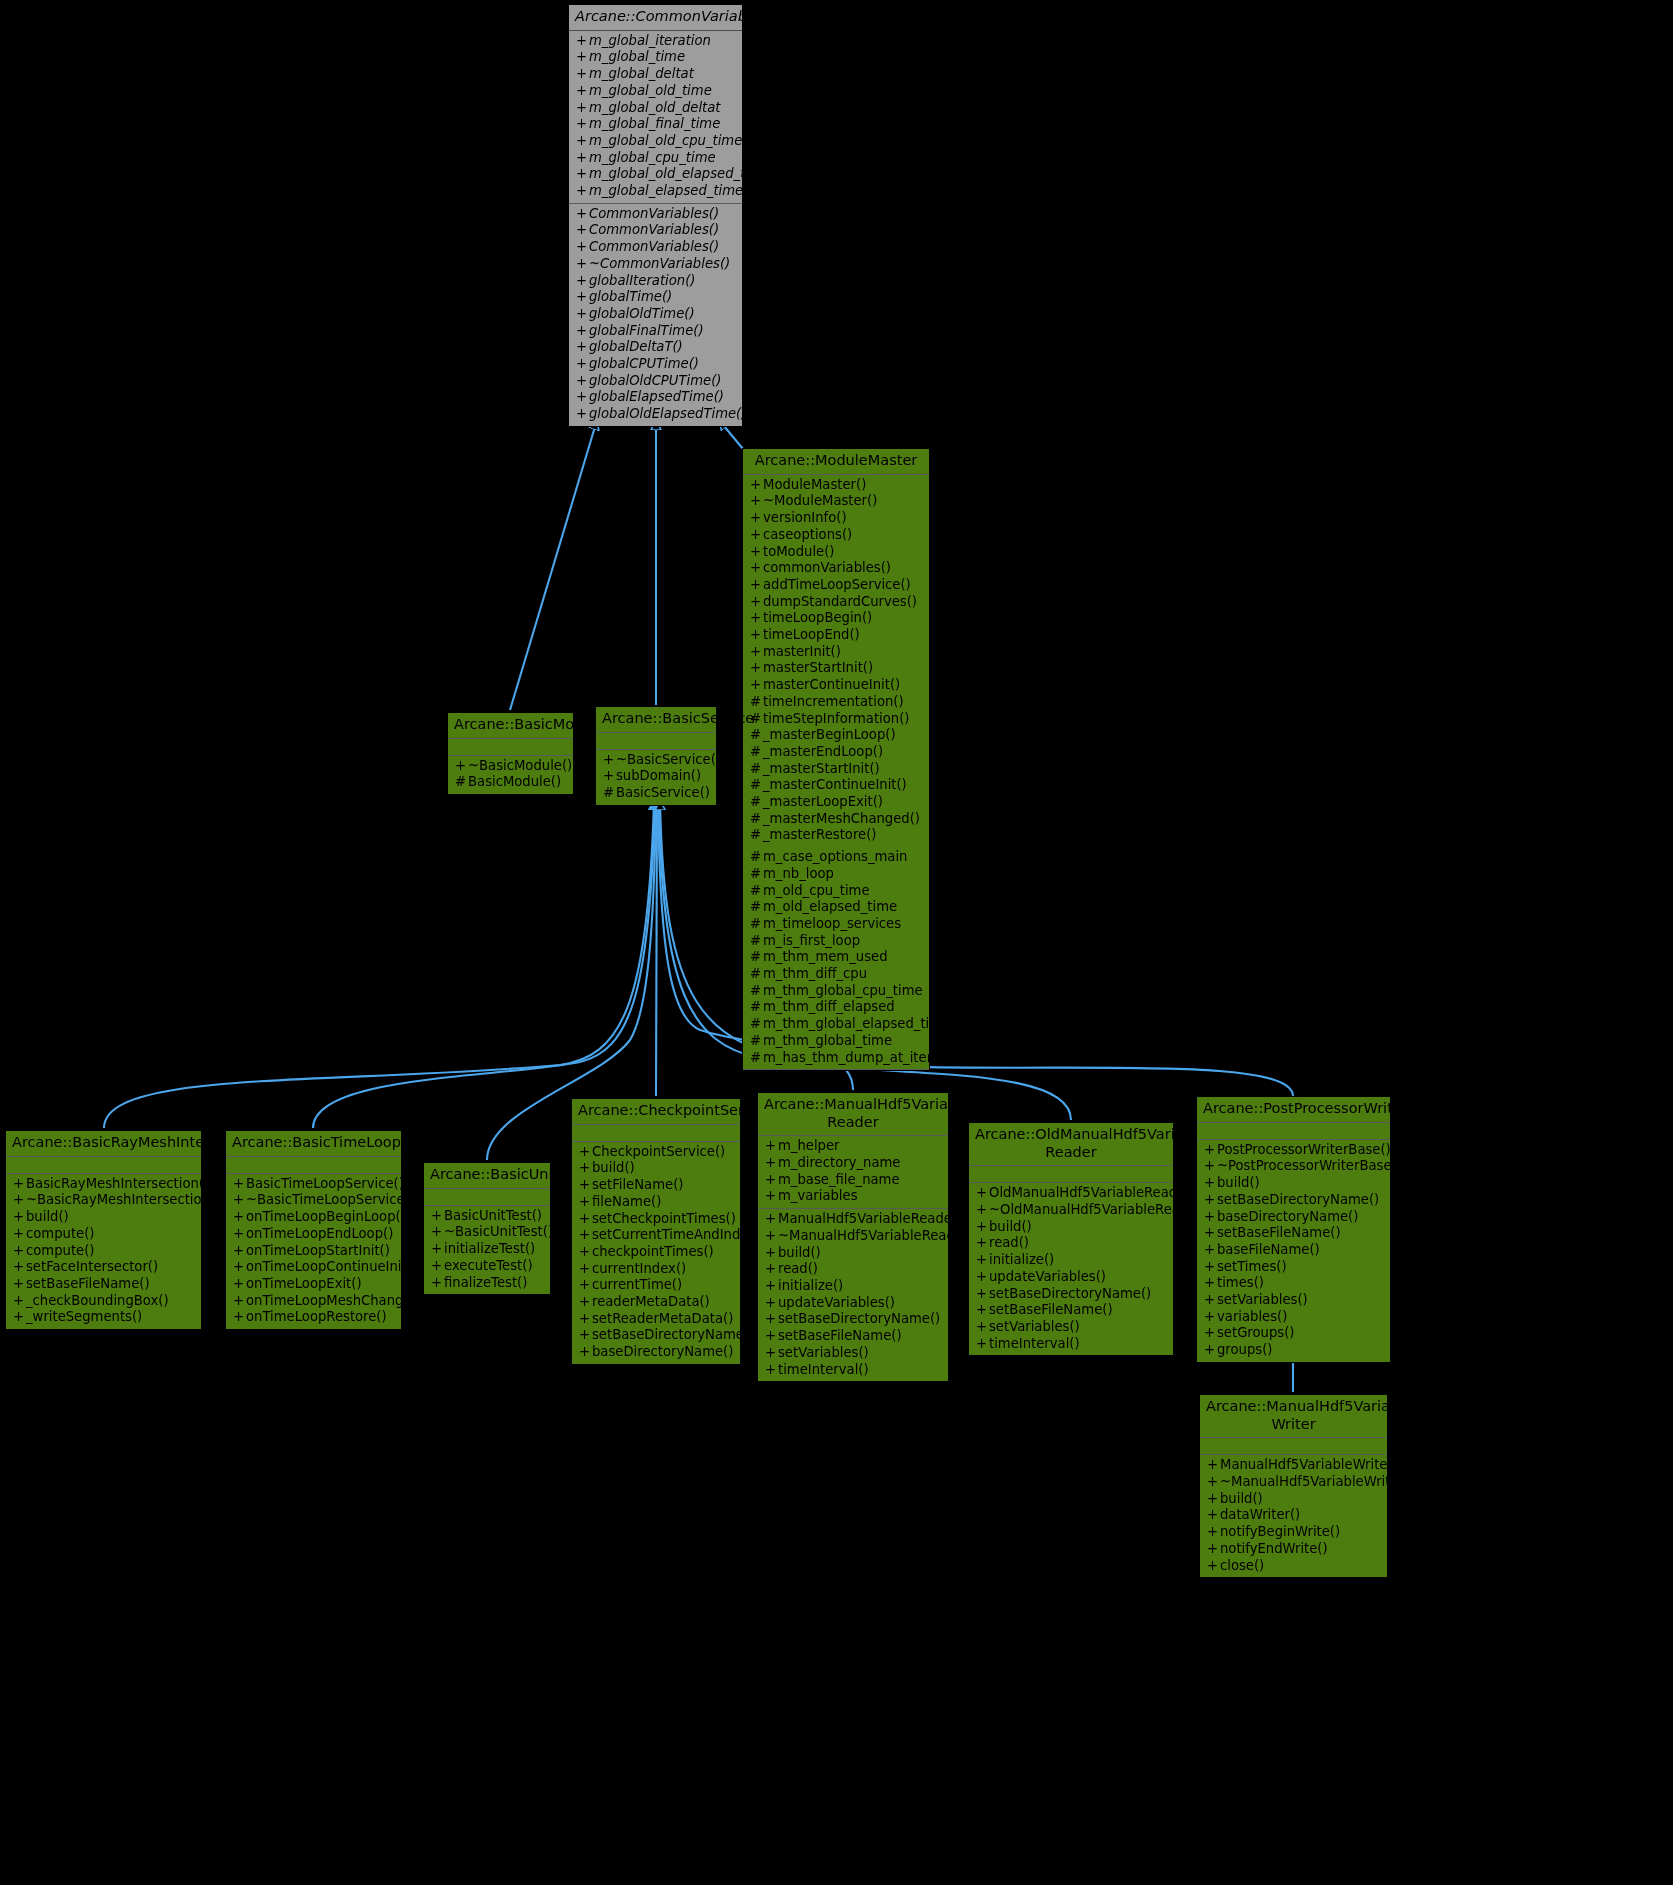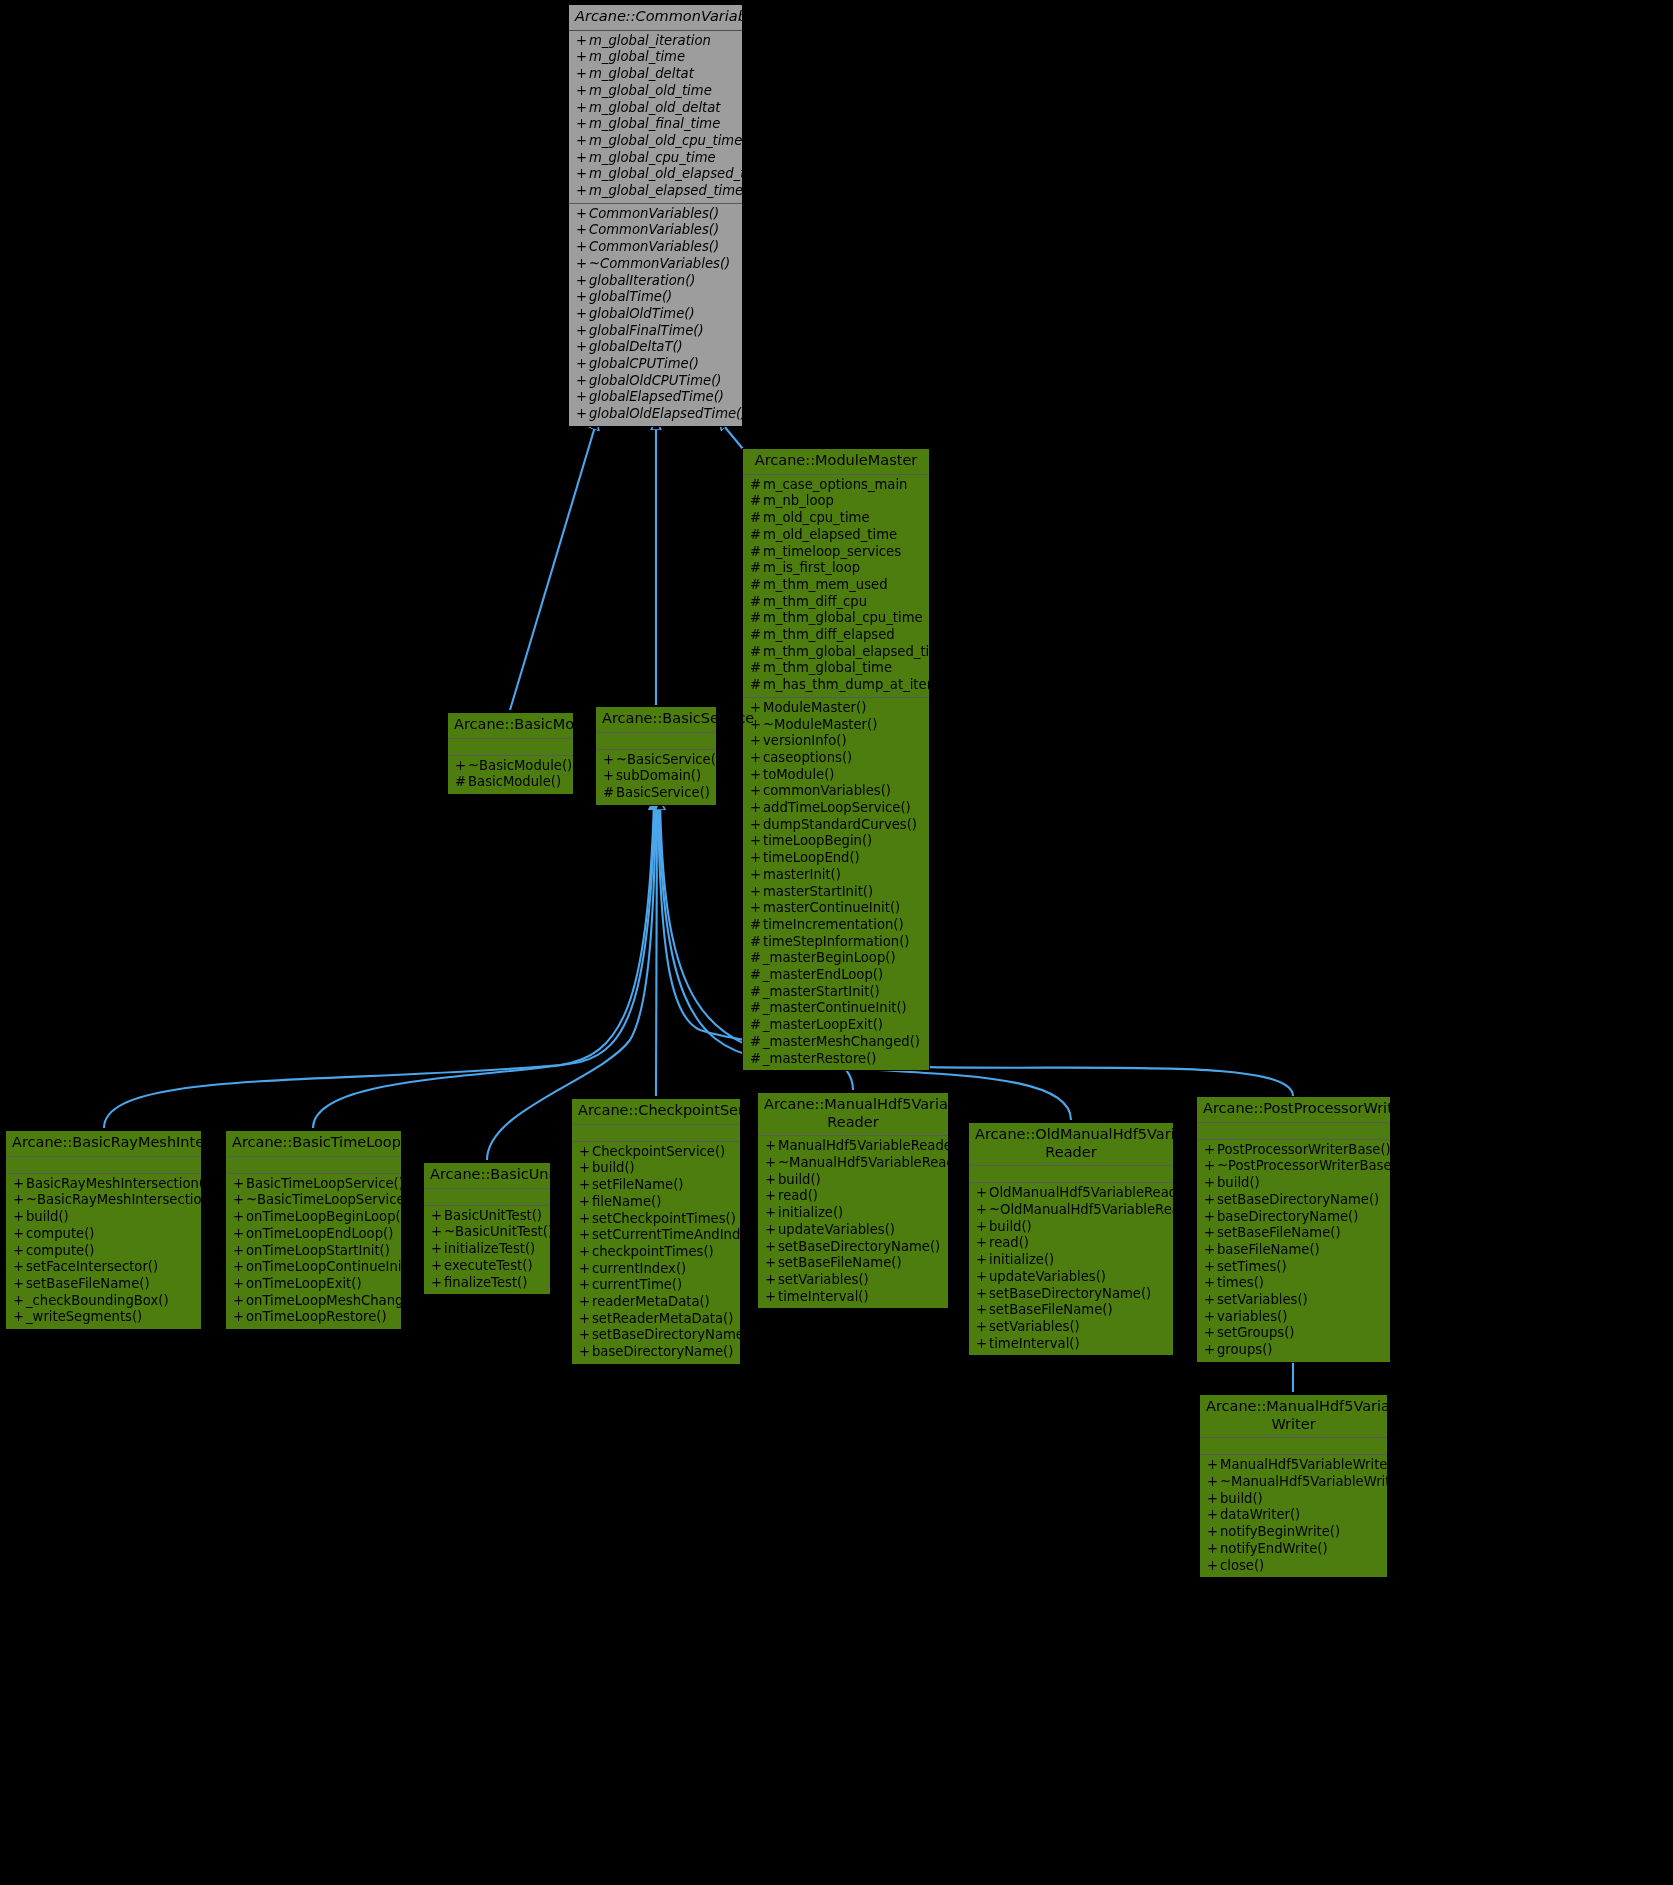--- a/index.html
+++ b/index.html
@@ -132,35 +132,20 @@
         <div class="member"><span class="vis">+</span><span>globalDeltaT()</span></div>
         <div class="member"><span class="vis">+</span><span>globalCPUTime()</span></div>
         <div class="member"><span class="vis">+</span><span>globalOldCPUTime()</span></div>
         <div class="member"><span class="vis">+</span><span>globalElapsedTime()</span></div>
         <div class="member"><span class="vis">+</span><span>globalOldElapsedTime()</span></div>
       </div>
   </div>
 
   <div class="uml-class" style="left:742px; top:448px; width:188px;">
     <div class="cls-title">Arcane::ModuleMaster</div>
-    <div class="cls-section">
-        <div class="member"><span class="vis">#</span><span>m_case_options_main</span></div>
-        <div class="member"><span class="vis">#</span><span>m_nb_loop</span></div>
-        <div class="member"><span class="vis">#</span><span>m_old_cpu_time</span></div>
-        <div class="member"><span class="vis">#</span><span>m_old_elapsed_time</span></div>
-        <div class="member"><span class="vis">#</span><span>m_timeloop_services</span></div>
-        <div class="member"><span class="vis">#</span><span>m_is_first_loop</span></div>
-        <div class="member"><span class="vis">#</span><span>m_thm_mem_used</span></div>
-        <div class="member"><span class="vis">#</span><span>m_thm_diff_cpu</span></div>
-        <div class="member"><span class="vis">#</span><span>m_thm_global_cpu_time</span></div>
-        <div class="member"><span class="vis">#</span><span>m_thm_diff_elapsed</span></div>
-        <div class="member"><span class="vis">#</span><span>m_thm_global_elapsed_time</span></div>
-        <div class="member"><span class="vis">#</span><span>m_thm_global_time</span></div>
-        <div class="member"><span class="vis">#</span><span>m_has_thm_dump_at_iteration</span></div>
-      </div>
     <div class="cls-section last">
         <div class="member"><span class="vis">+</span><span>ModuleMaster()</span></div>
         <div class="member"><span class="vis">+</span><span>~ModuleMaster()</span></div>
         <div class="member"><span class="vis">+</span><span>versionInfo()</span></div>
         <div class="member"><span class="vis">+</span><span>caseoptions()</span></div>
         <div class="member"><span class="vis">+</span><span>toModule()</span></div>
         <div class="member"><span class="vis">+</span><span>commonVariables()</span></div>
         <div class="member"><span class="vis">+</span><span>addTimeLoopService()</span></div>
         <div class="member"><span class="vis">+</span><span>dumpStandardCurves()</span></div>
         <div class="member"><span class="vis">+</span><span>timeLoopBegin()</span></div>
@@ -171,20 +156,35 @@
         <div class="member"><span class="vis">#</span><span>timeIncrementation()</span></div>
         <div class="member"><span class="vis">#</span><span>timeStepInformation()</span></div>
         <div class="member"><span class="vis">#</span><span>_masterBeginLoop()</span></div>
         <div class="member"><span class="vis">#</span><span>_masterEndLoop()</span></div>
         <div class="member"><span class="vis">#</span><span>_masterStartInit()</span></div>
         <div class="member"><span class="vis">#</span><span>_masterContinueInit()</span></div>
         <div class="member"><span class="vis">#</span><span>_masterLoopExit()</span></div>
         <div class="member"><span class="vis">#</span><span>_masterMeshChanged()</span></div>
         <div class="member"><span class="vis">#</span><span>_masterRestore()</span></div>
       </div>
+    <div class="cls-section">
+        <div class="member"><span class="vis">#</span><span>m_case_options_main</span></div>
+        <div class="member"><span class="vis">#</span><span>m_nb_loop</span></div>
+        <div class="member"><span class="vis">#</span><span>m_old_cpu_time</span></div>
+        <div class="member"><span class="vis">#</span><span>m_old_elapsed_time</span></div>
+        <div class="member"><span class="vis">#</span><span>m_timeloop_services</span></div>
+        <div class="member"><span class="vis">#</span><span>m_is_first_loop</span></div>
+        <div class="member"><span class="vis">#</span><span>m_thm_mem_used</span></div>
+        <div class="member"><span class="vis">#</span><span>m_thm_diff_cpu</span></div>
+        <div class="member"><span class="vis">#</span><span>m_thm_global_cpu_time</span></div>
+        <div class="member"><span class="vis">#</span><span>m_thm_diff_elapsed</span></div>
+        <div class="member"><span class="vis">#</span><span>m_thm_global_elapsed_time</span></div>
+        <div class="member"><span class="vis">#</span><span>m_thm_global_time</span></div>
+        <div class="member"><span class="vis">#</span><span>m_has_thm_dump_at_iteration</span></div>
+      </div>
   </div>
 
   <div class="uml-class" style="left:447px; top:712px; width:127px;">
     <div class="cls-title">Arcane::BasicModule</div>
     <div class="cls-section empty"></div>
     <div class="cls-section last">
         <div class="member"><span class="vis">+</span><span>~BasicModule()</span></div>
         <div class="member"><span class="vis">#</span><span>BasicModule()</span></div>
       </div>
   </div>
@@ -259,20 +259,26 @@
         <div class="member"><span class="vis">+</span><span>readerMetaData()</span></div>
         <div class="member"><span class="vis">+</span><span>setReaderMetaData()</span></div>
         <div class="member"><span class="vis">+</span><span>setBaseDirectoryName()</span></div>
         <div class="member"><span class="vis">+</span><span>baseDirectoryName()</span></div>
       </div>
   </div>
 
   <div class="uml-class" style="left:757px; top:1092px; width:192px;">
     <div class="cls-title">Arcane::ManualHdf5Variable
 Reader</div>
+    <div class="cls-section">
+        <div class="member"><span class="vis">+</span><span>m_helper</span></div>
+        <div class="member"><span class="vis">+</span><span>m_directory_name</span></div>
+        <div class="member"><span class="vis">+</span><span>m_base_file_name</span></div>
+        <div class="member"><span class="vis">+</span><span>m_variables</span></div>
+      </div>
     <div class="cls-section last">
         <div class="member"><span class="vis">+</span><span>ManualHdf5VariableReader()</span></div>
         <div class="member"><span class="vis">+</span><span>~ManualHdf5VariableReader()</span></div>
         <div class="member"><span class="vis">+</span><span>build()</span></div>
         <div class="member"><span class="vis">+</span><span>read()</span></div>
         <div class="member"><span class="vis">+</span><span>initialize()</span></div>
         <div class="member"><span class="vis">+</span><span>updateVariables()</span></div>
         <div class="member"><span class="vis">+</span><span>setBaseDirectoryName()</span></div>
         <div class="member"><span class="vis">+</span><span>setBaseFileName()</span></div>
         <div class="member"><span class="vis">+</span><span>setVariables()</span></div>

